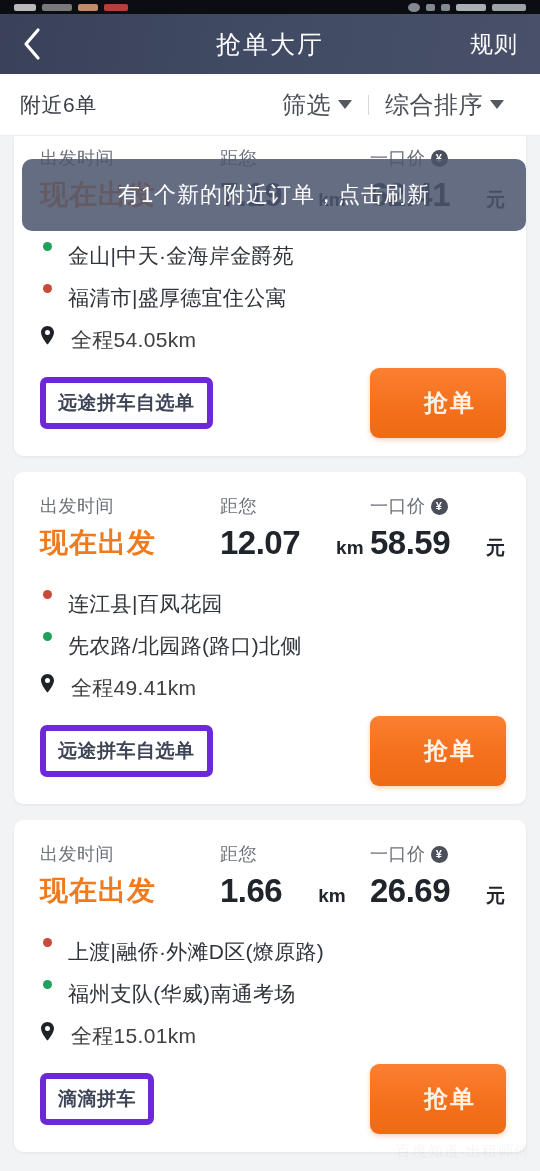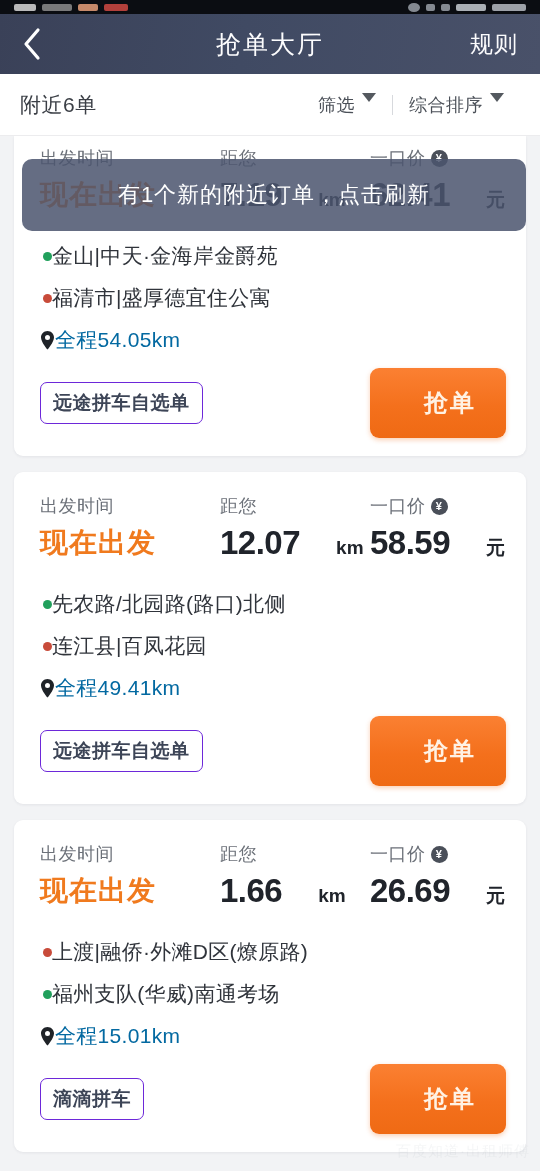--- a/index.html
+++ b/index.html
@@ -92,22 +92,23 @@
     letter-spacing: .5px;
   }
   .filter-actions {
     margin-left: auto;
     display: flex;
     align-items: center;
     gap: 0;
   }
   .filter-item {
     display: flex;
+    align-items: center;
     gap: 7px;
-    font-size: 18px;
+    font-size: 24px;
     color: #4b5058;
     padding: 0 16px;
     cursor: pointer;
     letter-spacing: .5px;
   }
   .filter-divider {
     width: 1px;
     height: 20px;
     background: #d7d9dd;
   }
@@ -189,51 +190,51 @@
     font-weight: bold;
     color: #20242b;
     letter-spacing: 0;
     margin-left: 36px;
   }
 
   
   .addr-list { margin-top: 28px; padding-left: 6px; }
   .addr-row {
     display: flex;
-    align-items: center;
-    gap: 0;
+    align-items: flex-start;
+    gap: 16px;
     margin-bottom: 14px;
   }
   .dot {
     width: 9px; height: 9px; border-radius: 50%;
     flex: 0 0 9px;
     margin-left: 3px;
   }
   .dot.origin { background: #21a05c; }
   .dot.dest   { background: #c84b3a; }
   .pin { width: 15px; flex: 0 0 15px; margin-left: 0; display:flex; }
   .pin svg { display: block; }
   .addr-text {
     font-size: 21px;
     color: #30343b;
     letter-spacing: .3px;
     white-space: nowrap;
   }
-  .addr-text.total { color: #0369a1; }
+  .addr-text.total { color: #404040; }
 
   
   .card-foot {
     display: flex;
     align-items: center;
     margin-top: 12px;
     padding-left: 6px;
     min-height: 64px;
   }
   .tag {
-    border: 1px solid #6d28d9;
+    border: 6px solid #6d28d9;
     border-radius: 7px;
     padding: 7px 12px;
     font-size: 19px;
     color: #3d4557;
     font-weight: bold;
     letter-spacing: .5px;
     background: #fff;
     cursor: pointer;
     white-space: nowrap;
   }
@@ -406,26 +407,26 @@
           <div class="col-label">
             <span>一口价</span>
             <span class="yuan-badge">¥</span>
           </div>
           <div class="num-value"><span>58.59</span><span class="num-unit">元</span></div>
         </div>
       </div>
 
       <div class="addr-list">
         <div class="addr-row">
+          <span class="dot dest"></span>
+          <span class="addr-text">连江县|百凤花园</span>
+        </div>
+        <div class="addr-row">
           <span class="dot origin"></span>
           <span class="addr-text">先农路/北园路(路口)北侧</span>
-        </div>
-        <div class="addr-row">
-          <span class="dot dest"></span>
-          <span class="addr-text">连江县|百凤花园</span>
         </div>
         <div class="addr-row">
           <span class="pin">
             <svg width="15" height="19" viewBox="0 0 15 19">
                 <path d="M7.5 0C3.9 0 1 2.9 1 6.4c0 4.6 6.5 12.2 6.5 12.2S14 11 14 6.4C14 2.9 11.1 0 7.5 0zm0 8.9a2.5 2.5 0 110-5 2.5 2.5 0 010 5z" fill="#1f2328"></path>
               </svg>
           </span>
           <span class="addr-text total">全程49.41km</span>
         </div>
       </div>

